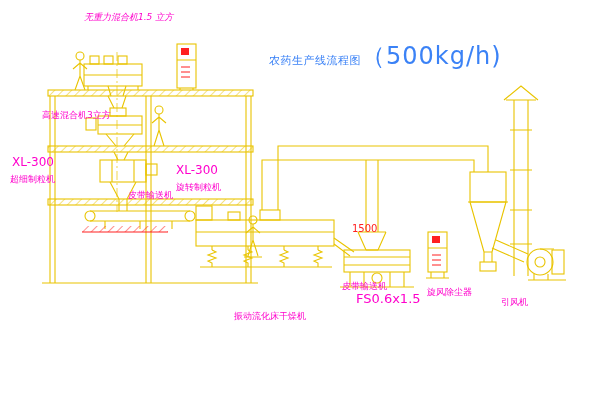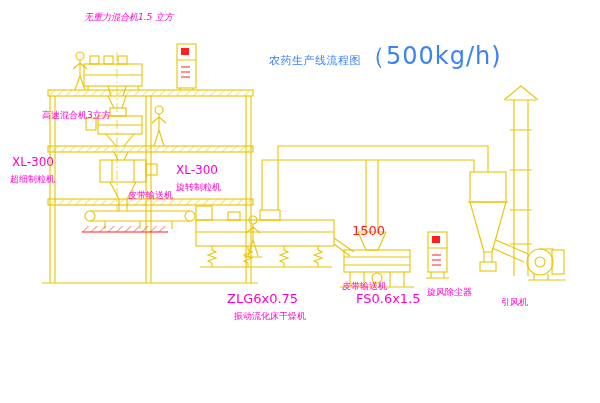--- a/index.html
+++ b/index.html
@@ -11,21 +11,21 @@
   .y  { stroke:#E9C400; stroke-width:1.1; fill:none; }
   .yh { stroke:#E9C400; stroke-width:1.1; }            
   .rl { stroke:#FF2020; stroke-width:1; fill:none; }
   .rf { fill:#FF2020; stroke:none; }
   .cl { stroke:#E9C400; stroke-width:.7; fill:none; stroke-dasharray:9 3 2 3; }
 
   
   .lbl { position:absolute; color:#FF00CC; font-size:9px; line-height:1.15; white-space:nowrap; }
   .lbl-md { font-size:12px; }
   .lbl-lg { font-size:13px; }
-  .dim { position:absolute; color:#FF2020; font-size:13px; white-space:nowrap; }
+  .dim { position:absolute; color:#FF2020; font-size:10px; white-space:nowrap; }
   .title { position:absolute; left:269px; top:40px; color:#3b82f6; white-space:nowrap;text-align:center; }
   .title-text { font-size:11px; letter-spacing:.5px; }
   .title-capacity { font-size:24px; letter-spacing:1px; }
 </style>
 </head>
 <body>
 
 <div class="stage">
 
   <svg width="600" height="403" viewBox="0 0 600 403">
@@ -165,20 +165,19 @@
   <div class="title"><span class="title-text">农药生产线流程图</span><span class="title-capacity">（500kg/h)</span></div>
 
   <div class="lbl" style="left:84px;  top:12px;font-style:italic;">无重力混合机1.5 立方</div>
   <div class="lbl" style="left:42px;  top:110px;text-align:right;">高速混合机3立方</div>
   <div class="lbl lbl-md" style="left:12px; top:156px;">XL-300</div>
   <div class="lbl" style="left:10px;  top:174px;">超细制粒机</div>
   <div class="lbl lbl-md" style="left:176px; top:164px;">XL-300</div>
   <div class="lbl" style="left:176px; top:182px;">旋转制粒机</div>
   <div class="lbl" style="left:86px; top:190px;margin-left:42px;">皮带输送机</div>
   <div class="lbl" style="left:234px; top:281px;margin-top:30px;">振动流化床干燥机</div>
-  <div class="lbl lbl-lg" style="left:227px; top:292px;">ZLG6x0.75</div>
   <div class="lbl" style="left:342px; top:281px;">皮带输送机</div>
   <div class="lbl lbl-lg" style="left:356px; top:292px;">FS0.6x1.5</div>
   <div class="lbl" style="left:427px; top:287px;">旋风除尘器</div>
   <div class="lbl" style="left:501px; top:297px;">引风机</div>
   <div class="dim" style="left:352px; top:223px;">1500</div>
 
 </div>
 
 </body></html>

